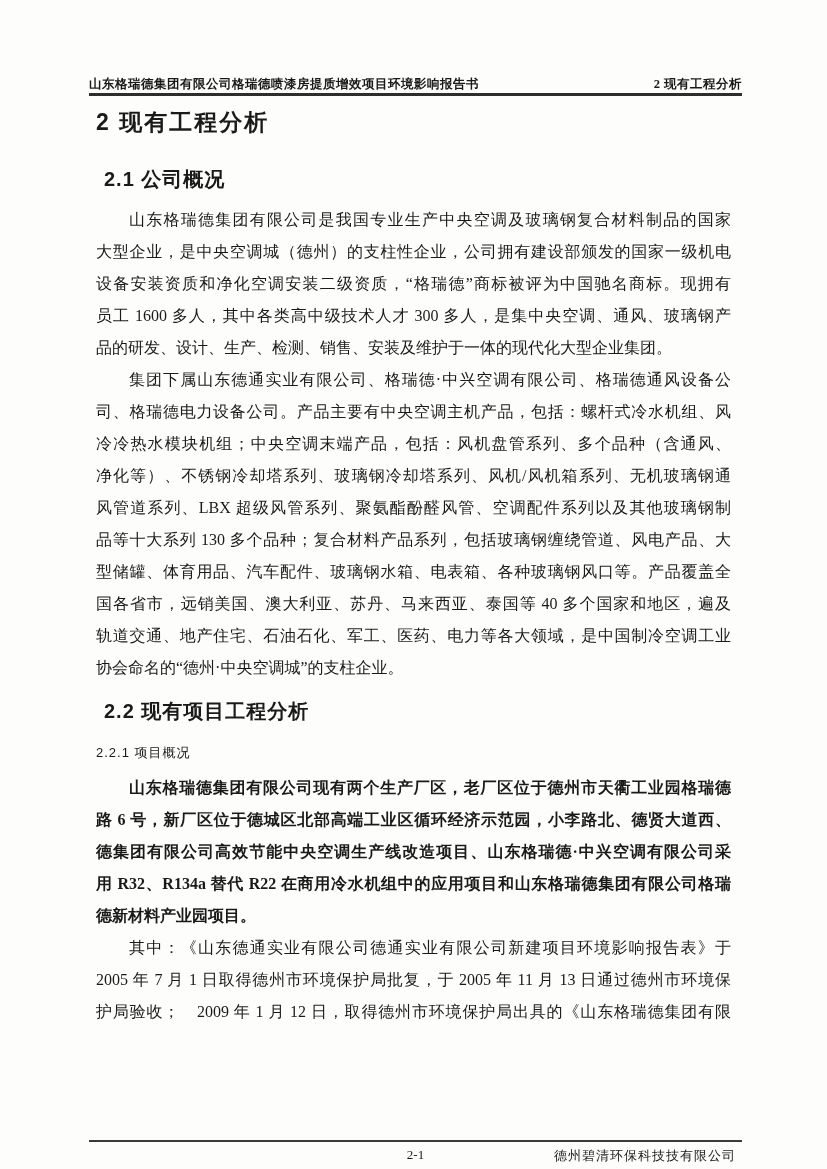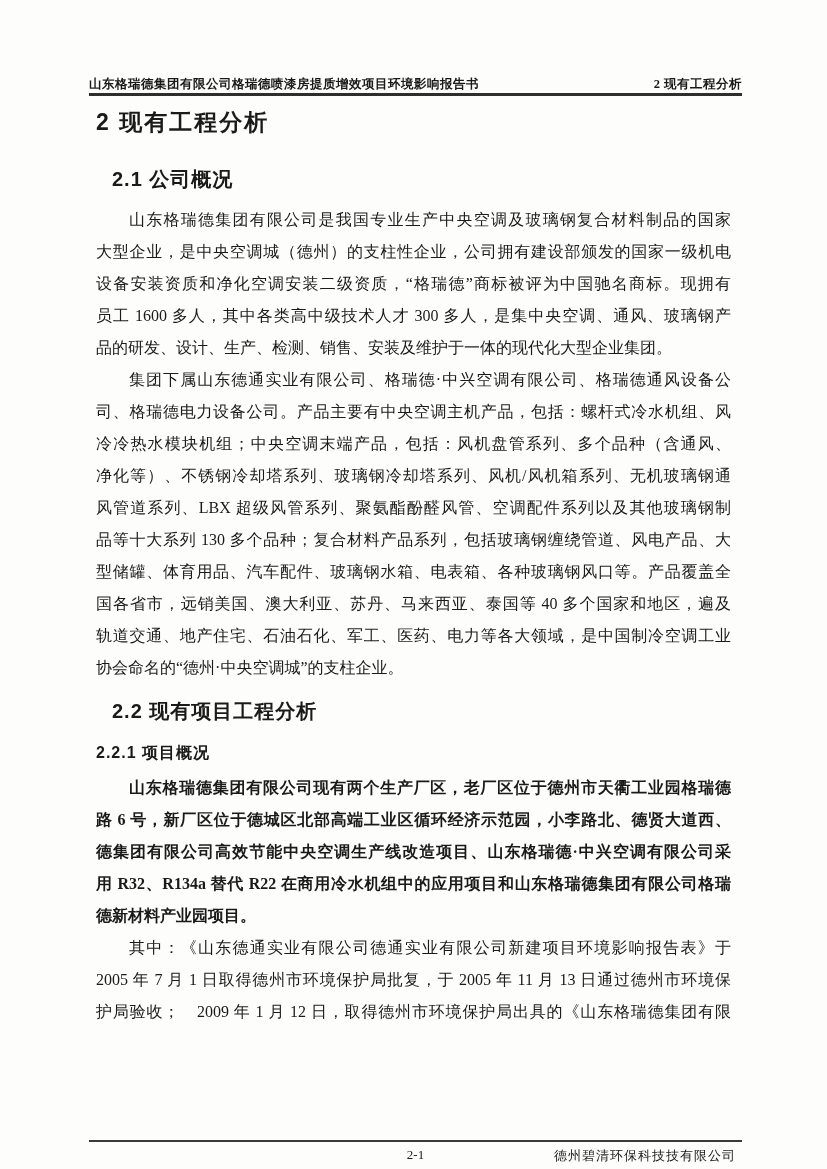--- a/index.html
+++ b/index.html
@@ -53,33 +53,33 @@
   }
   .h1 {
     margin: 106px 0 0 0;
     font-family: "Liberation Sans", "DejaVu Sans", sans-serif;
     font-weight: bold;
     font-size: 23px;
     line-height: 32px;
     letter-spacing: 2px;
   }
   .h2 {
-    margin: 28px 0 0 16px;
+    margin: 28px 0 0 8px;
     font-family: "Liberation Sans", "DejaVu Sans", sans-serif;
     font-weight: bold;
     font-size: 20px;
     line-height: 26px;
     letter-spacing: 1px;
   }
   .para + .h2 { margin-top: 14px; }
   .h3 {
     margin: 18px 0 0 0;
     font-family: "Liberation Sans", "DejaVu Sans", sans-serif;
-    font-weight: bold;
-    font-size: 16px;
+    font-weight: normal;
+    font-size: 13px;
     line-height: 22px;
     letter-spacing: 1px;
   }
   .para { margin: 12px 0 0 0; }
   .para + .para { margin-top: 0; }
   .h3 + .para { margin-top: 8px; font-weight: bold; }
   .line {
     height: 32px;
     line-height: 32px;
     font-size: 16px;

